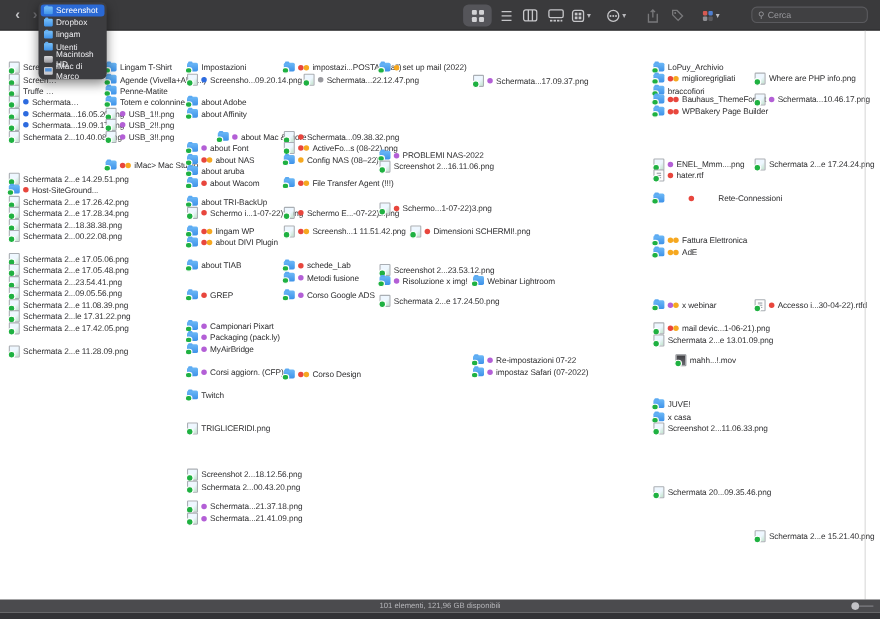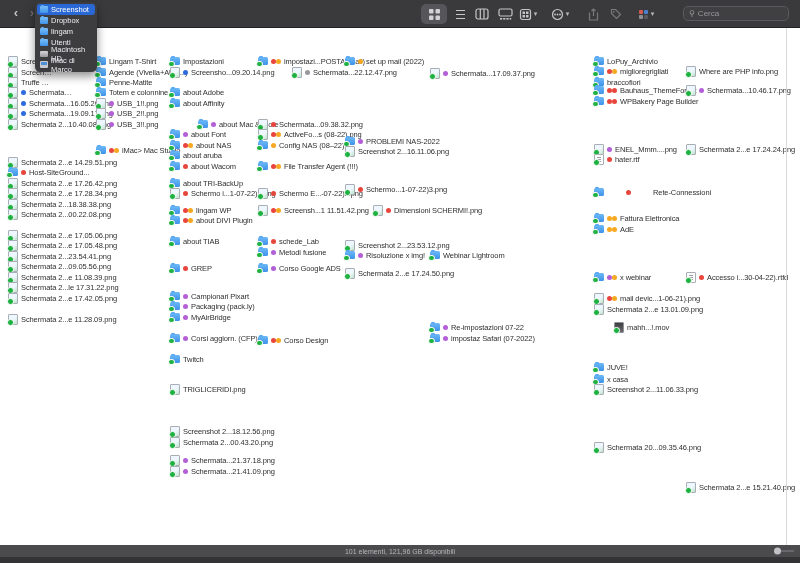--- a/index.html
+++ b/index.html
@@ -408,21 +408,21 @@
     <span class="glyph k-i"></span>
     <span class="dot" style="background: rgb(179, 95, 214);"></span>
       <span class="label">Schermata...21.41.09.png</span>
   </div>
     <div class="file" style="left: 258px; top: 33px;">
     <span class="glyph k-f"></span>
     <span class="dot" style="background: rgb(232, 70, 61);"></span>
       <span class="dot" style="background: rgb(246, 168, 32);"></span>
       <span class="label">impostazi...POSTA (Mail)</span>
   </div>
-    <div class="file" style="left: 268px; top: 44px; padding-left: 24px;">
+    <div class="file" style="left: 252px; top: 44px; padding-left: 24px;">
     <span class="glyph k-i"></span>
     <span class="dot" style="background: rgb(152, 152, 157);"></span>
       <span class="label">Schermata...22.12.47.png</span>
   </div>
     <div class="file" style="left: 258px; top: 96px;">
     <span class="glyph k-i"></span>
     <span class="dot" style="background: rgb(232, 70, 61);"></span>
       <span class="label">Schermata...09.38.32.png</span>
   </div>
     <div class="file" style="left: 258px; top: 106px;">
@@ -559,21 +559,21 @@
     <div class="file" style="left: 594px; top: 121px;">
     <span class="glyph k-i"></span>
     <span class="dot" style="background: rgb(179, 95, 214);"></span>
       <span class="label">ENEL_Mmm....png</span>
   </div>
     <div class="file" style="left: 594px; top: 131px;">
     <span class="glyph k-d"></span>
     <span class="dot" style="background: rgb(232, 70, 61);"></span>
       <span class="label">hater.rtf</span>
   </div>
-    <div class="file" style="left: 594px; top: 164px; gap: 22px;">
+    <div class="file" style="left: 594px; top: 152px; gap: 22px;">
     <span class="glyph k-f"></span>
     <span class="dot" style="background: rgb(232, 70, 61);"></span>
       <span class="label">Rete-Connessioni</span>
   </div>
     <div class="file" style="left: 594px; top: 190px;">
     <span class="glyph k-f"></span>
     <span class="dot" style="background: rgb(246, 168, 32);"></span>
       <span class="dot" style="background: rgb(246, 168, 32);"></span>
       <span class="label">Fattura Elettronica</span>
   </div>

